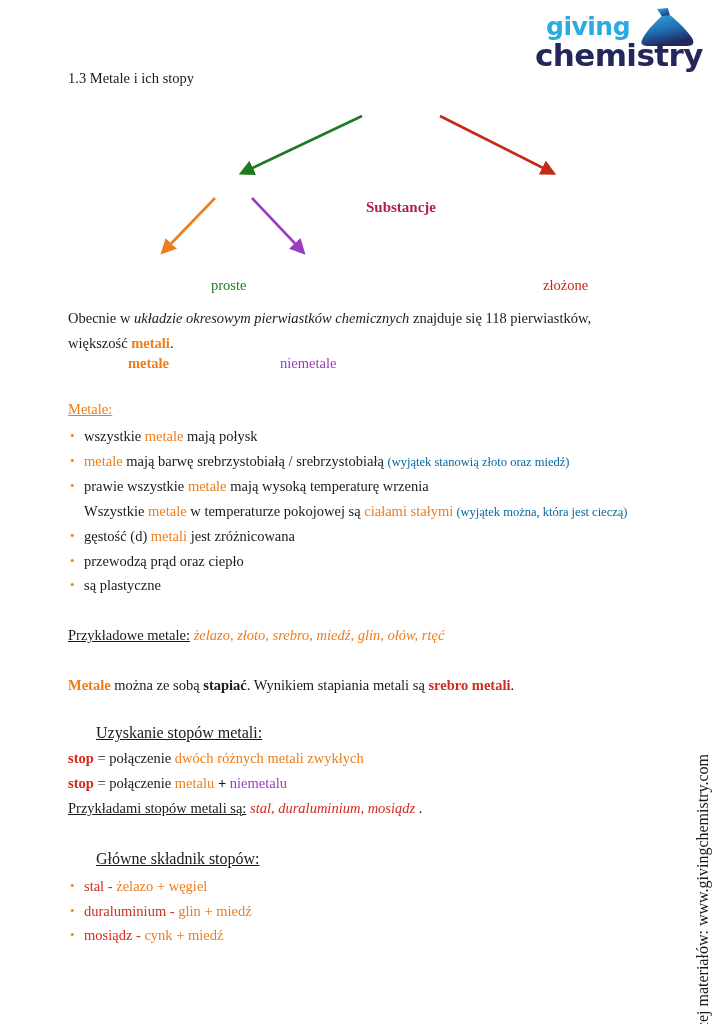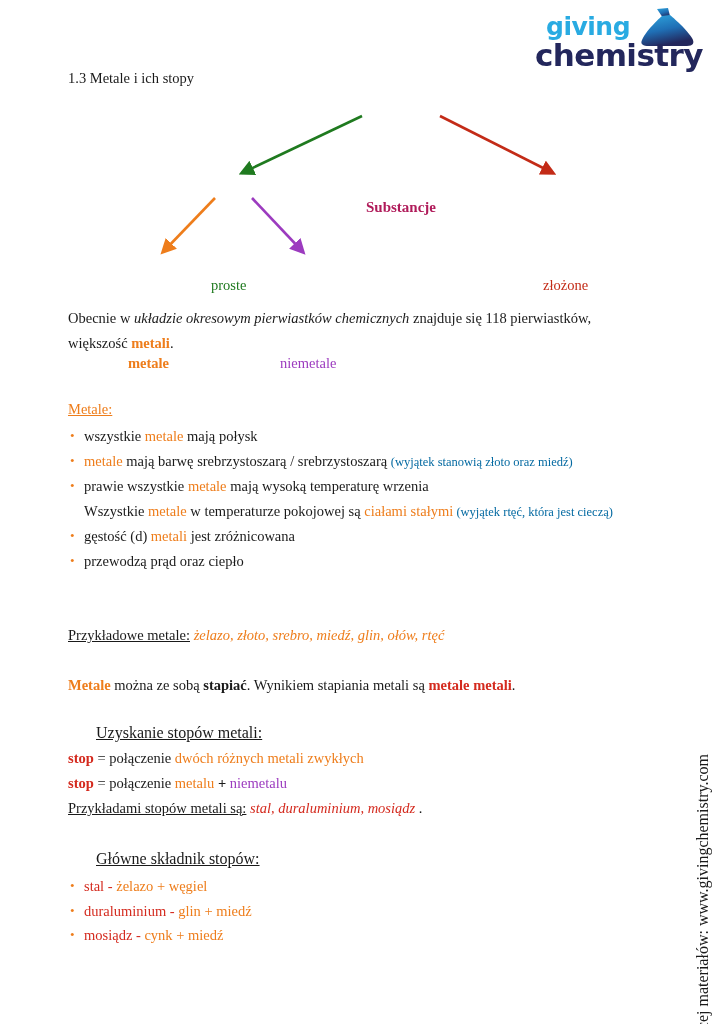--- a/index.html
+++ b/index.html
@@ -236,47 +236,50 @@
     </div>
   </div>
 
   <div class="body-block" style="top:401px;">
     <div class="heading-underline">Metale:</div>
     <ul class="bullets" style="margin-top:6px;">
       <li class="bullet">
         <span>wszystkie </span><span class="c-orange">metale</span><span> mają połysk</span>
       </li>
       <li class="bullet">
-        <span class="c-orange">metale</span><span> mają barwę srebrzystoszarą / srebrzystoszarą </span><span class="c-gray">(wyjątek stanowią złoto oraz miedź)</span>
+        <span class="c-orange">metale</span><span> mają barwę srebrzystobiałą / srebrzystobiałą </span><span class="c-gray">(wyjątek stanowią złoto oraz miedź)</span>
       </li>
       <li class="bullet">
         <span>prawie wszystkie </span><span class="c-orange">metale</span><span> mają wysoką temperaturę wrzenia</span>
       </li>
       <li class="nobullet">
-        <span>Wszystkie </span><span class="c-orange">metale</span><span> w temperaturze pokojowej są </span><span class="c-orange">ciałami stałymi</span><span class="c-gray"> (wyjątek rtęć, która jest </span><span class="c-blue c-gray">cieczą</span><span class="c-gray">)</span>
+        <span>Wszystkie </span><span class="c-orange">metale</span><span> w temperaturze pokojowej są </span><span class="c-orange">ciałami stałymi</span><span class="c-gray"> (wyjątek można, która jest </span><span class="c-blue c-gray">cieczą</span><span class="c-gray">)</span>
       </li>
       <li class="bullet">
         <span>gęstość (d) </span><span class="c-orange">metali</span><span> jest zróżnicowana</span>
       </li>
       <li class="bullet">
         <span>przewodzą prąd oraz ciepło</span>
+      </li>
+      <li class="bullet">
+        <span>są plastyczne</span>
       </li>
     </ul>
   </div>
 
   <div class="body-block" style="top:623px;">
     <div class="para">
       <span class="u">Przykładowe metale:</span>
       <span class="it c-orange">żelazo, złoto, srebro, miedź, glin, ołów, rtęć</span>
     </div>
   </div>
 
   <div class="body-block" style="top:673px;">
     <div class="para">
-      <span class="c-orange-b">Metale</span><span> można ze sobą </span><span class="bd">stapiać</span><span>. Wynikiem stapiania metali są </span><span class="c-red-b">metale metali</span><span>.</span>
+      <span class="c-orange-b">Metale</span><span> można ze sobą </span><span class="bd">stapiać</span><span>. Wynikiem stapiania metali są </span><span class="c-red-b">srebro metali</span><span>.</span>
     </div>
   </div>
 
   <div class="body-block" style="top:724px;">
     <div class="heading-plain-u">Uzyskanie stopów metali:</div>
     <div class="para" style="margin-top:4px;">
       <span class="c-red-b">stop</span><span> = połączenie </span><span class="c-orange">dwóch różnych metali zwykłych</span>
     </div>
     <div class="para">
       <span class="c-red-b">stop</span><span> = połączenie </span><span class="c-orange">metalu</span><span class="bd"> + </span><span class="c-purple">niemetalu</span>

